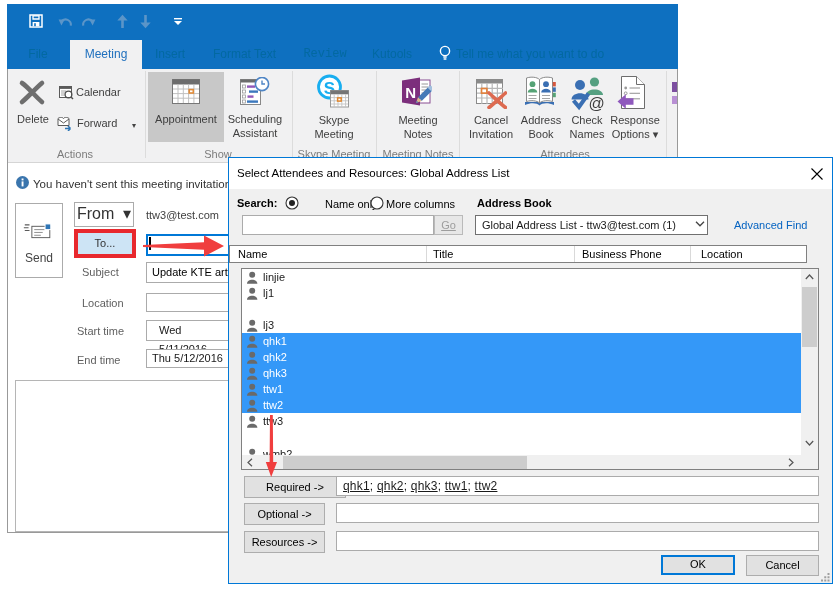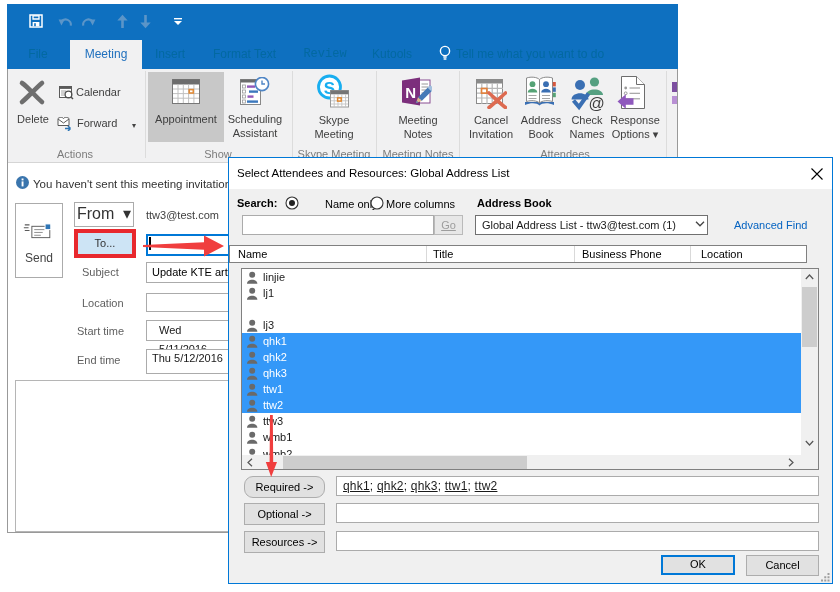--- a/index.html
+++ b/index.html
@@ -230,21 +230,21 @@
 <div class="abs" style="left:78px; top:233px; width:54px; height:21px; background:#cde4f5; font-size:11px; color:#333; text-align:center; line-height:21px;">To...</div>
 <div class="abs" style="left:146px; top:234px; width:82px; height:22px; background:#fff; border:2px solid #0078d7; border-right:none;"></div>
 <div class="abs" style="left:149px; top:237px; width:1.5px; height:13px; background:#000;"></div>
 <div class="flabel" style="left:82px; top:266px;">Subject</div>
 <div class="ffield" style="left:146px; top:262px; width:82px; height:21px; border-right:none; line-height:19px; padding-left:5px; color:#000; white-space:nowrap; overflow:hidden;">Update KTE arti</div>
 <div class="flabel" style="left:82px; top:297px;">Location</div>
 <div class="ffield" style="left:146px; top:293px; width:82px; height:19px; border-right:none;"></div>
 <div class="flabel" style="left:77px; top:325px;">Start time</div>
 <div class="ffield" style="left:146px; top:320px; width:82px; height:21px; border-right:none; line-height:19px; padding-left:12px; color:#181818;">Wed 5/11/2016</div>
 <div class="flabel" style="left:77px; top:354px;">End time</div>
-<div class="ffield" style="left:146px; top:349px; width:82px; height:25px; border-right:none; line-height:17px; padding-left:5px; color:#181818;">Thu 5/12/2016</div>
+<div class="ffield" style="left:146px; top:349px; width:82px; height:19px; border-right:none; line-height:17px; padding-left:5px; color:#181818;">Thu 5/12/2016</div>
 <div class="abs" style="left:15px; top:380px; width:213px; height:152px; background:#fff; border:1px solid #b5b5b5; border-right:none;"></div>
 
 <svg class="abs" style="left:143px;top:234px;" width="82" height="24" viewBox="0 0 82 24">
   <path d="M0 11 L61 8.2 L61 1.5 L81 12 L61 22.5 L61 15.8 L0 13 Z" fill="#f03e3e"></path>
 </svg>
 
 <div id="dlg">
   <div class="abs" style="left:0;top:0;width:603px;height:31px;background:#fff;"></div>
   <div class="abs" style="left:8px;top:9px;font-size:11.5px;color:#000;">Select Attendees and Resources: Global Address List</div>
   <svg class="abs" style="left:582px;top:10px;" width="12" height="12" viewBox="0 0 12 12">
@@ -338,27 +338,20 @@
           </svg>
           <span class="rowtxt">ttw2</span>
         </div>
       <div class="row" style="top:144px;">
           <svg style="position:absolute;left:4px;top:2px;" width="13" height="13" viewBox="0 0 13 13">
             <circle cx="6.2" cy="3.8" r="3" fill="#6a6a6a"></circle>
             <path d="M1 12.8 C1 7.4 11.4 7.4 11.4 12.8 Z" fill="#6a6a6a"></path>
           </svg>
           <span class="rowtxt">ttw3</span>
         </div>
-      <div class="row" style="top:160px;">
-          <svg style="position:absolute;left:4px;top:2px;" width="13" height="13" viewBox="0 0 13 13">
-            <circle cx="6.2" cy="3.8" r="3" fill="#6a6a6a"></circle>
-            <path d="M1 12.8 C1 7.4 11.4 7.4 11.4 12.8 Z" fill="#6a6a6a"></path>
-          </svg>
-          <span class="rowtxt">wmb1</span>
-        </div>
       <div class="row" style="top:177px;">
           <svg style="position:absolute;left:4px;top:2px;" width="13" height="13" viewBox="0 0 13 13">
             <circle cx="6.2" cy="3.8" r="3" fill="#6a6a6a"></circle>
             <path d="M1 12.8 C1 7.4 11.4 7.4 11.4 12.8 Z" fill="#6a6a6a"></path>
           </svg>
           <span class="rowtxt">wmb2</span>
         </div>
     </div>
 
     <div class="abs" style="left:559px;top:0;width:17px;height:186px;background:#f0f0f0;">
@@ -375,21 +368,21 @@
       <svg class="abs" style="left:5px;top:3px;" width="6" height="9" viewBox="0 0 6 9">
           <path d="M5 0.8 L1 4.5 L5 8.2" fill="none" stroke="#555" stroke-width="1.2"></path>
         </svg>
       <div class="abs" style="left:41px;top:1px;width:244px;height:13px;background:#cdcdcd;"></div>
       <svg class="abs" style="left:546px;top:3px;" width="6" height="9" viewBox="0 0 6 9">
           <path d="M1 0.8 L5 4.5 L1 8.2" fill="none" stroke="#555" stroke-width="1.2"></path>
         </svg>
     </div>
   </div>
 
-  <div class="dbtn" style="left:15px; top:318px; width:81px; height:22px; line-height:20px;border-radius:9px;">Required -&gt;</div>
+  <div class="dbtn" style="left:15px; top:318px; width:102px; height:22px; line-height:20px;">Required -&gt;</div>
   <div class="dfield" style="left:107px; top:318px; width:483px; height:20px; line-height:18px; padding-left:6px; font-size:12px; letter-spacing:0.2px;"><u>qhk1</u>; <u>qhk2</u>; <u>qhk3</u>; <u>ttw1</u>; <u>ttw2</u></div>
   <div class="dbtn" style="left:15px; top:345px; width:81px; height:22px; line-height:20px;">Optional -&gt;</div>
   <div class="dfield" style="left:107px; top:345px; width:483px; height:20px;"></div>
   <div class="dbtn" style="left:15px; top:373px; width:81px; height:22px; line-height:20px;">Resources -&gt;</div>
   <div class="dfield" style="left:107px; top:373px; width:483px; height:20px;"></div>
   <div class="dbtn" style="left:432px; top:397px; width:74px; height:20px; border:2px solid #0078d7; line-height:15px;">OK</div>
   <div class="dbtn" style="left:517px; top:397px; width:73px; height:21px; line-height:19px;">Cancel</div>
   <svg class="abs" style="left:592px;top:415px;" width="9" height="9" viewBox="0 0 9 9">
     <g fill="#9f9f9f">
         <rect x="6.5" y="0" width="2" height="2"></rect>

